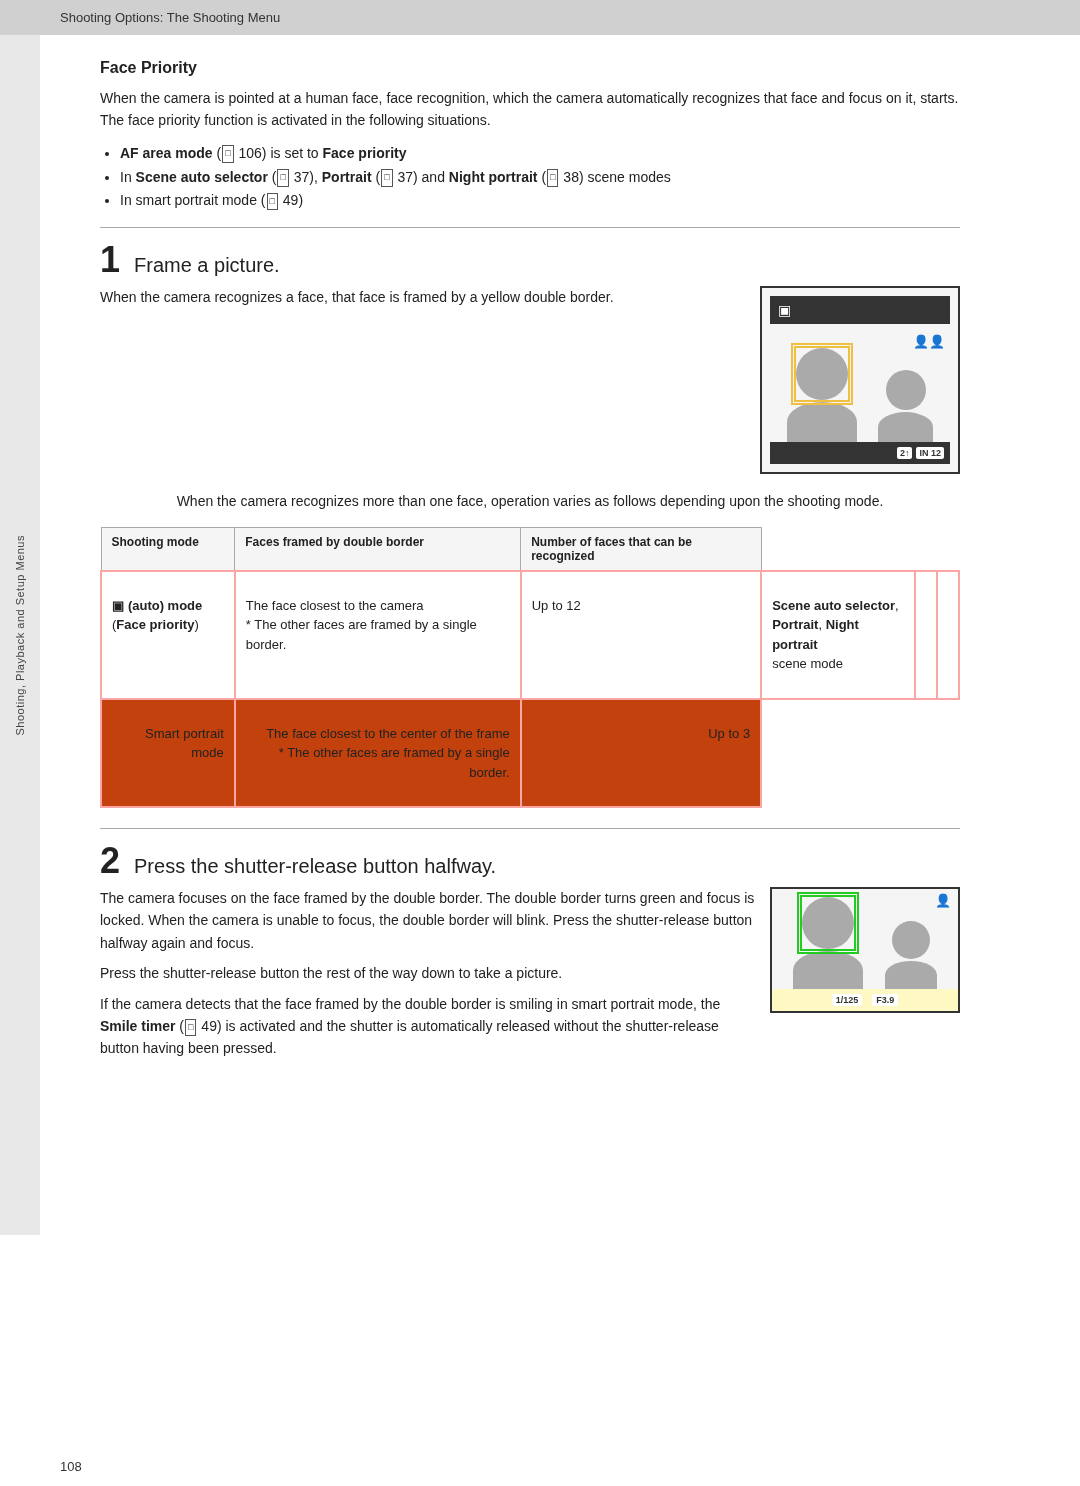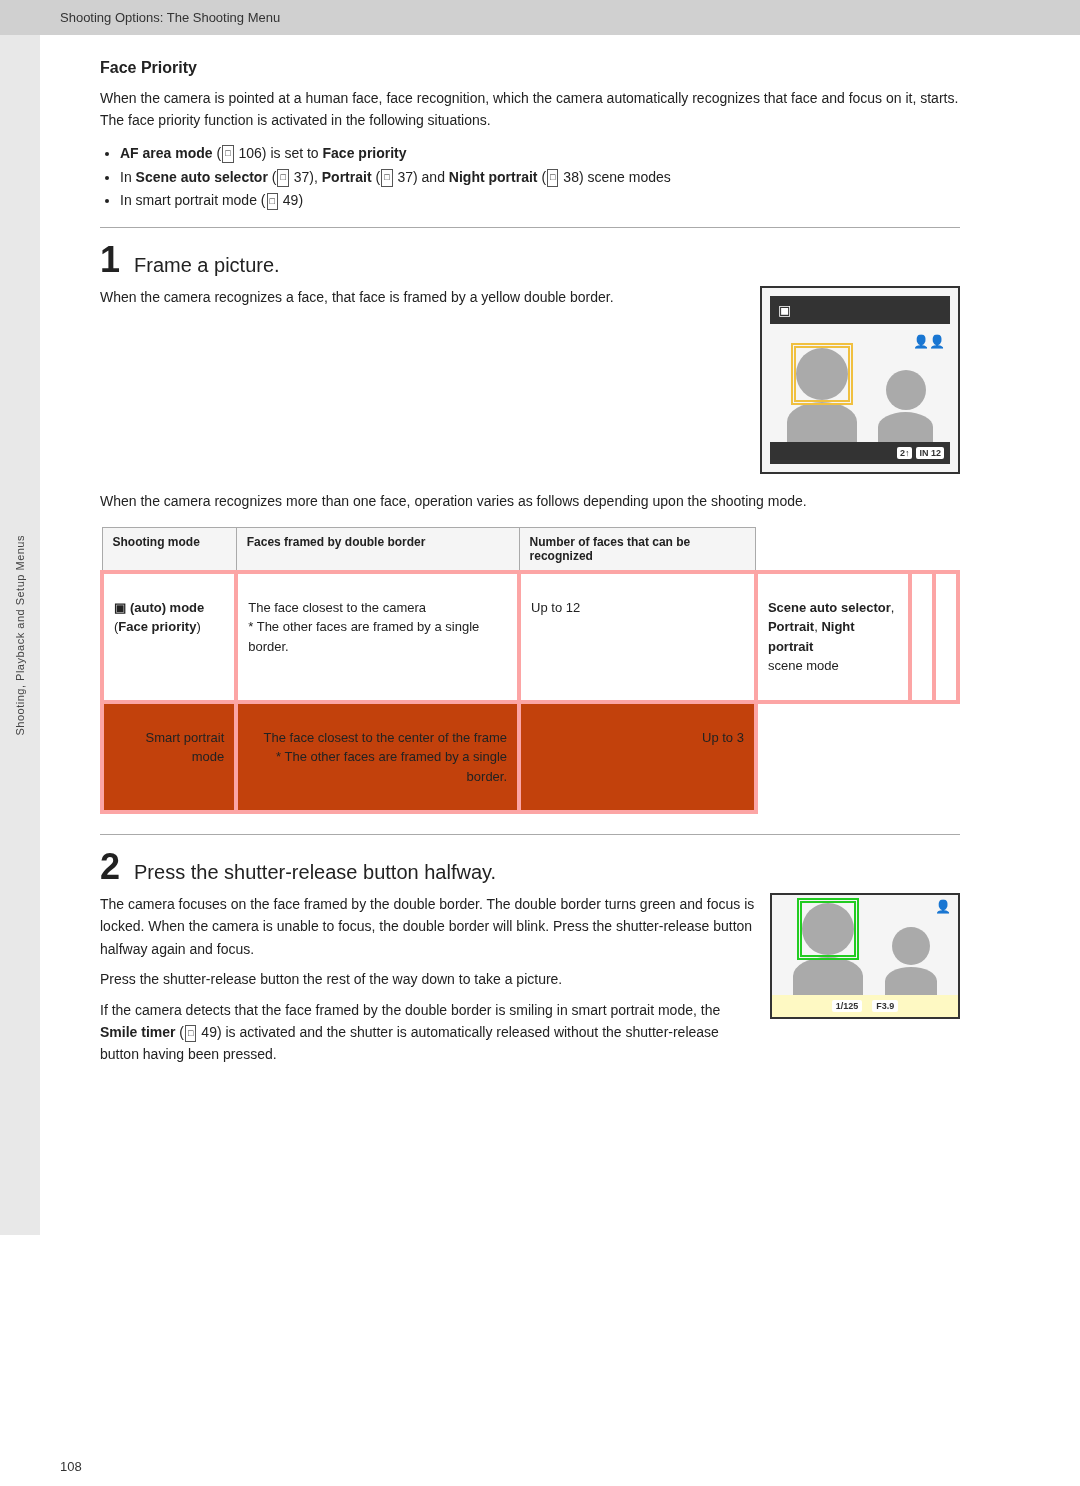--- a/index.html
+++ b/index.html
@@ -162,21 +162,21 @@
     }
     .data-table th {
       border: 1px solid #aaa;
       padding: 7px 10px;
       background: #fff;
       font-weight: normal;
       text-align: left;
       vertical-align: top;
     }
     .data-table td {
-      border: 4px solid #fca5a5;
+      border: 2px solid #fca5a5;
       padding: 24px 10px;
       vertical-align: top;
       line-height: 1.5;
     }
     .data-table .col-header {
       background: #f5f5f5;
       font-weight: bold;
       font-size: 12px;
     }
     .shaded-row td {
@@ -360,21 +360,21 @@
               </div>
 
               <div class="diagram-bottom-bar">
                 <span class="diag-badge">2↑</span>
                 <span class="diag-badge">IN 12</span>
               </div>
             </div>
           </div>
         </div>
 
-        <p class="between-text" style="margin-top:16px;">When the camera recognizes more than one face, operation varies as follows depending upon the shooting mode.</p>
+        <p class="between-text" style="margin-top:16px;text-align:center;">When the camera recognizes more than one face, operation varies as follows depending upon the shooting mode.</p>
 
         <table class="data-table">
           <thead>
             <tr>
               <th class="col-header">Shooting mode</th>
               <th class="col-header">Faces framed by double border</th>
               <th class="col-header">Number of faces that can be recognized</th>
             </tr>
           </thead>
           <tbody>

